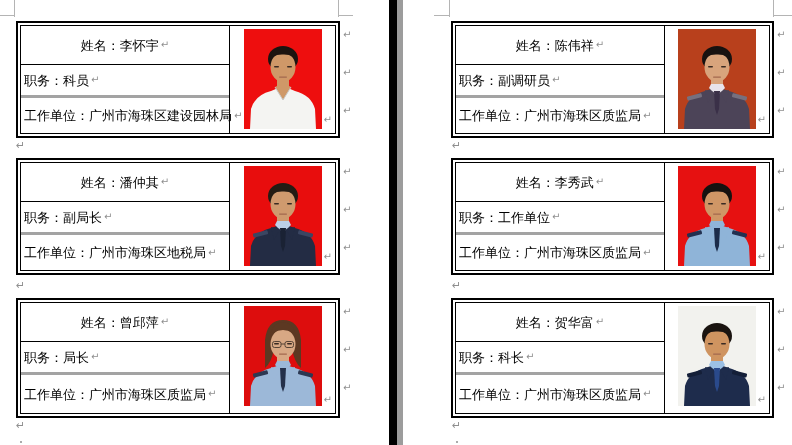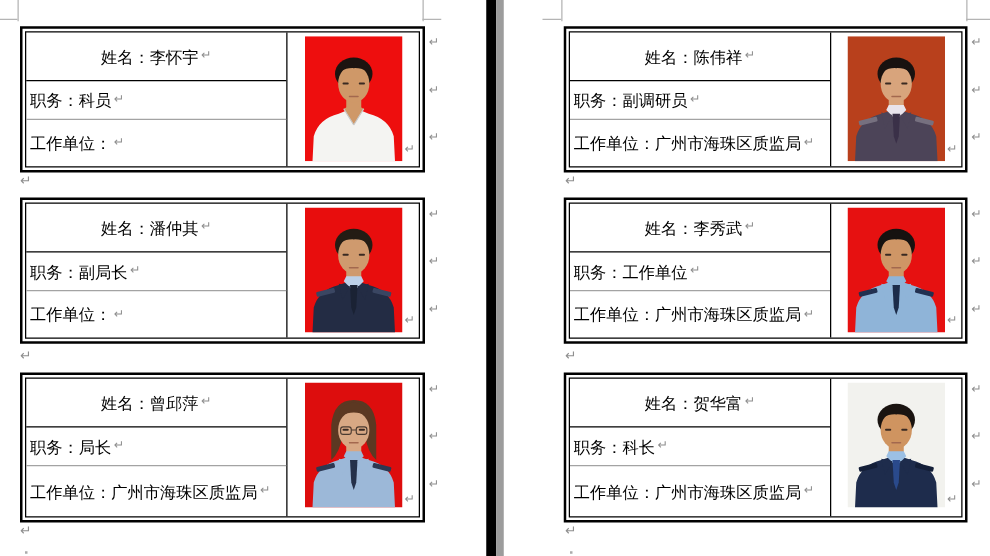--- a/index.html
+++ b/index.html
@@ -5,21 +5,21 @@
   html,body{margin:0;padding:0;background:#fff;}
   .stage{position:relative;width:792px;height:445px;background:#ffffff;overflow:hidden;
          font-family:"Liberation Sans","DejaVu Sans",sans-serif;color:#000;}
   .gap-black{position:absolute;left:389px;top:0;width:8px;height:445px;background:#000;}
   .gap-gray{position:absolute;left:397px;top:0;width:6px;height:445px;background:#9c9c9c;}
   .card{position:absolute;width:324px;border:2px solid #000;padding:2px;background:#fff;box-sizing:border-box;}
   .card-inner{border:1px solid #000;height:100%;display:flex;box-sizing:border-box;}
   .col-text{width:209px;border-right:1px solid #000;display:flex;flex-direction:column;box-sizing:border-box;}
   .row{display:flex;align-items:center;font-size:13px;line-height:1;padding-left:3px;white-space:nowrap;}
   .row-name{height:38px;justify-content:center;border-bottom:1px solid #000;padding-left:0;}
-  .row-title{height:30px;border-bottom:1px solid #a3a3a3;}
+  .row-title{height:30px;border-bottom:3px solid #a3a3a3;}
   .row-unit{flex:1;}
   .col-photo{flex:1;position:relative;display:flex;justify-content:center;align-items:flex-start;}
   .photo-frame{display:block;margin-top:3px;line-height:0;}
   .pilcrow{color:#8f8f8f;font-size:10px;margin-left:2px;}
   .photo-pilcrow{position:absolute;right:3px;bottom:8px;margin:0;}
   .mark-right{position:absolute;left:calc(100% + 5px);color:#8f8f8f;font-size:10px;line-height:1;}
   .m1{top:7px}.m2{top:45px}.m3{top:83px}
   .free-mark{position:absolute;color:#8f8f8f;font-size:11px;line-height:1;}
   .crop{position:absolute;background:#b4b4b4;}
   .dot{position:absolute;width:2px;height:2px;background:#ababab;}
@@ -58,20 +58,21 @@
             <span>李怀宇</span>
             <span class="pilcrow">↵</span>
         </div>
         <div class="row row-title">
           <span>职务：</span>
             <span>科员</span>
             <span class="pilcrow">↵</span>
         </div>
         <div class="row row-unit">
           <span>工作单位：</span>
+            <span>广州市海珠区建设园林局</span>
             <span class="pilcrow">↵</span>
         </div>
       </div>
       <div class="col-photo">
         <span class="photo-frame"><svg viewBox="0 0 78 100" width="78" height="100" xmlns="http://www.w3.org/2000/svg">
               <rect width="78" height="100" fill="#ee0e0e"></rect>
               <ellipse cx="39" cy="30" rx="15" ry="13" fill="#1c1410"></ellipse>
               <rect x="33" y="47" width="12" height="14" fill="#cf9868"></rect>
               <path d="M6,100 L7,80 Q11,66 27,62 L39,57 L51,62 Q67,66 71,80 L72,100 Z" fill="#f4f4f2"></path>
               <path d="M31,58 L39,71 L47,58 L43,56 L35,56 Z" fill="#cf9868"></path>
@@ -98,20 +99,21 @@
             <span>潘仲其</span>
             <span class="pilcrow">↵</span>
         </div>
         <div class="row row-title">
           <span>职务：</span>
             <span>副局长</span>
             <span class="pilcrow">↵</span>
         </div>
         <div class="row row-unit">
           <span>工作单位：</span>
+            <span>广州市海珠区地税局</span>
             <span class="pilcrow">↵</span>
         </div>
       </div>
       <div class="col-photo">
         <span class="photo-frame"><svg viewBox="0 0 78 100" width="78" height="100" xmlns="http://www.w3.org/2000/svg">
               <rect width="78" height="100" fill="#e80d0d"></rect>
               <ellipse cx="39" cy="30" rx="15" ry="13" fill="#241c14"></ellipse>
               <rect x="33" y="47" width="12" height="14" fill="#cf9a6e"></rect>
               <path d="M6,100 L7,80 Q11,66 27,62 L39,58 L51,62 Q67,66 71,80 L72,100 Z" fill="#232c44"></path>
               <path d="M31,59 L39,67 L47,59 L45,55 L33,55 Z" fill="#bcd0e8"></path>

